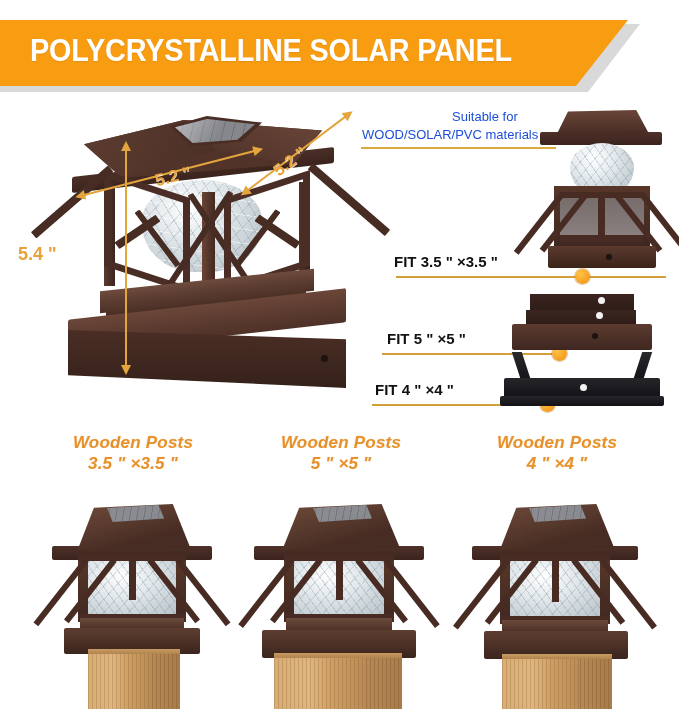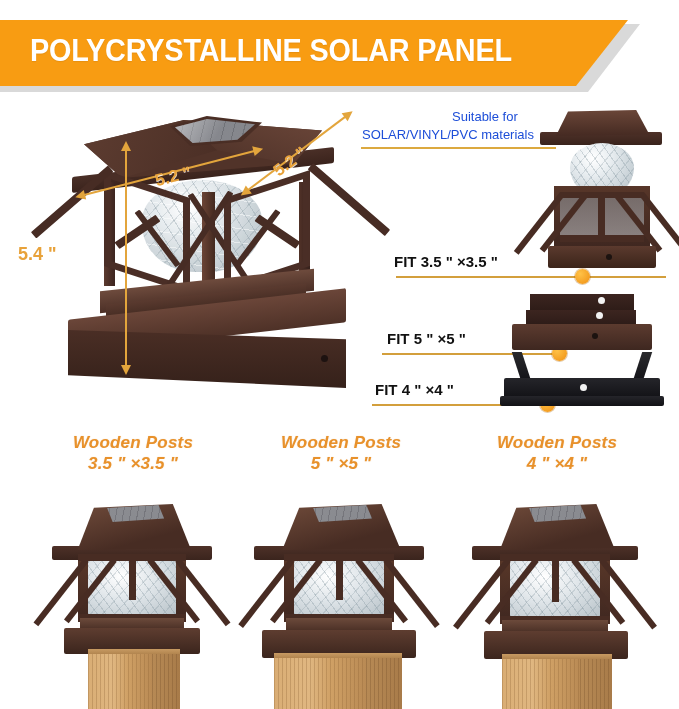--- a/index.html
+++ b/index.html
@@ -350,21 +350,21 @@
   </div>
   <div class="dim-label" style="left: 155px; top: 167px; font-size: 17px; transform: rotate(-14deg);">5.2 "</div>
 
   <div class="dim-h" style="left: 248px; top: 189px; width: 122px; transform: rotate(-37deg);">
     <div class="arrow-l"></div>
     <div class="arrow-r"></div>
   </div>
   <div class="dim-label" style="left: 272px; top: 152px; font-size: 17px; transform: rotate(-37deg);">5.2 "</div>
 
   <div class="anno" style="left: 452px; top: 108px;">Suitable for</div>
-  <div class="anno" style="left: 362px; top: 126px;">SOLAR/VINYL/PVC materials</div>
+  <div class="anno" style="left: 362px; top: 126px;">WOOD/SOLAR/PVC materials</div>
   <div class="underline" style="left: 361px; top: 147px; width: 195px;"></div>
 
   <div class="fit-label" style="left: 394px; top: 253px;">FIT 3.5 " ×3.5 "</div>
   <div class="lead" style="left: 396px; top: 276px; width: 270px;"></div>
   <div class="dot" style="left: 575px; top: 269px;"></div>
 
   <div class="fit-label" style="left: 387px; top: 330px;">FIT 5 " ×5 "</div>
   <div class="lead" style="left: 382px; top: 353px; width: 180px;"></div>
   <div class="dot" style="left: 552px; top: 346px;"></div>
 

